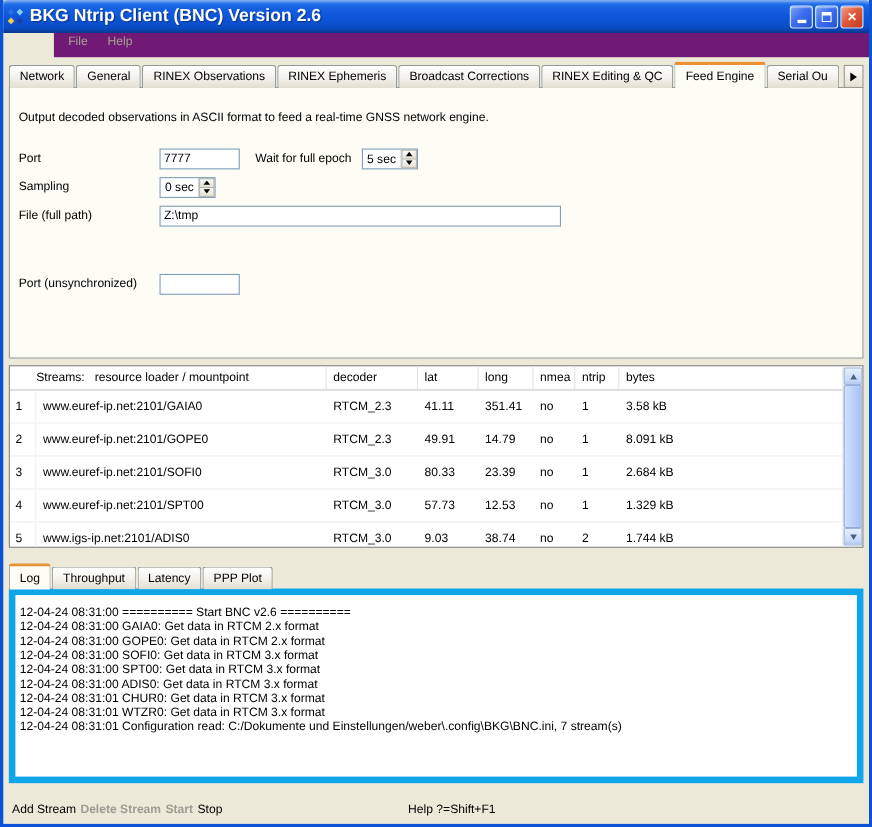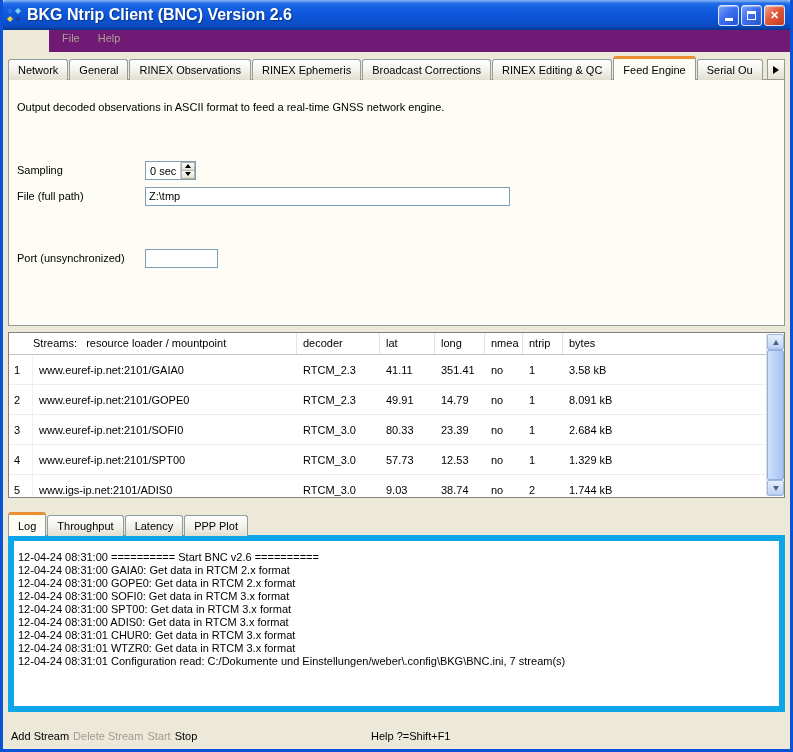--- a/index.html
+++ b/index.html
@@ -125,21 +125,21 @@
     position: absolute; top: 535px; left: 5px; right: 5px; height: 177px;
     background: #fff; border: 6px solid #0ea5e9; padding: 10px 4px 0 4px;
     overflow: hidden; line-height: 13px;
   }
   .log-line { white-space: pre; }
 
   
   .bottombar { position: absolute; top: 727px; left: 6px; right: 5px; height: 18px;
                display: flex; align-items: center; gap: 0; }
   .btn-flat { padding: 2px 2px; color: #000; }
-  .btn-flat.disabled { color: #9f9c93; }
+  .btn-flat.disabled { color: #9f9c93; font-weight: bold; }
   .help-label { position: absolute; top: 730px; left: 368px; }
 </style>
 </head>
 <body>
 
 <div class="window">
 
   <div class="titlebar">
     <span class="app-icon">
       <svg width="16" height="16" viewBox="0 0 16 16">
@@ -179,20 +179,36 @@
       <div class="tab active">Feed Engine</div>
       <div class="tab">Serial Ou</div>
     </div>
   <div class="tab-scroll">
     <span class="arr-right"></span>
   </div>
 
   <div class="pane">
     <div class="desc">Output decoded observations in ASCII format to feed a real-time GNSS network engine.</div>
 
+    <div class="form-row" style="top:54px;">
+      <span class="lbl">Port</span>
+      <input class="xp-input" style="width: 73px;" value="7777">
+      <span style="margin-left:14px; margin-right:9px;">Wait for full epoch</span>
+      <div class="spinbox">
+        <div class="spin-text">5 sec</div>
+        <div class="spin-btns">
+          <div class="spin-btn up">
+              <i class="tri-up"></i>
+            </div>
+          <div class="spin-btn">
+              <i class="tri-down"></i>
+            </div>
+        </div>
+      </div>
+    </div>
 
     <div class="form-row" style="top:80px;">
       <span class="lbl">Sampling</span>
       <div class="spinbox">
         <div class="spin-text">0 sec</div>
         <div class="spin-btns">
           <div class="spin-btn up">
               <i class="tri-up"></i>
             </div>
           <div class="spin-btn">

